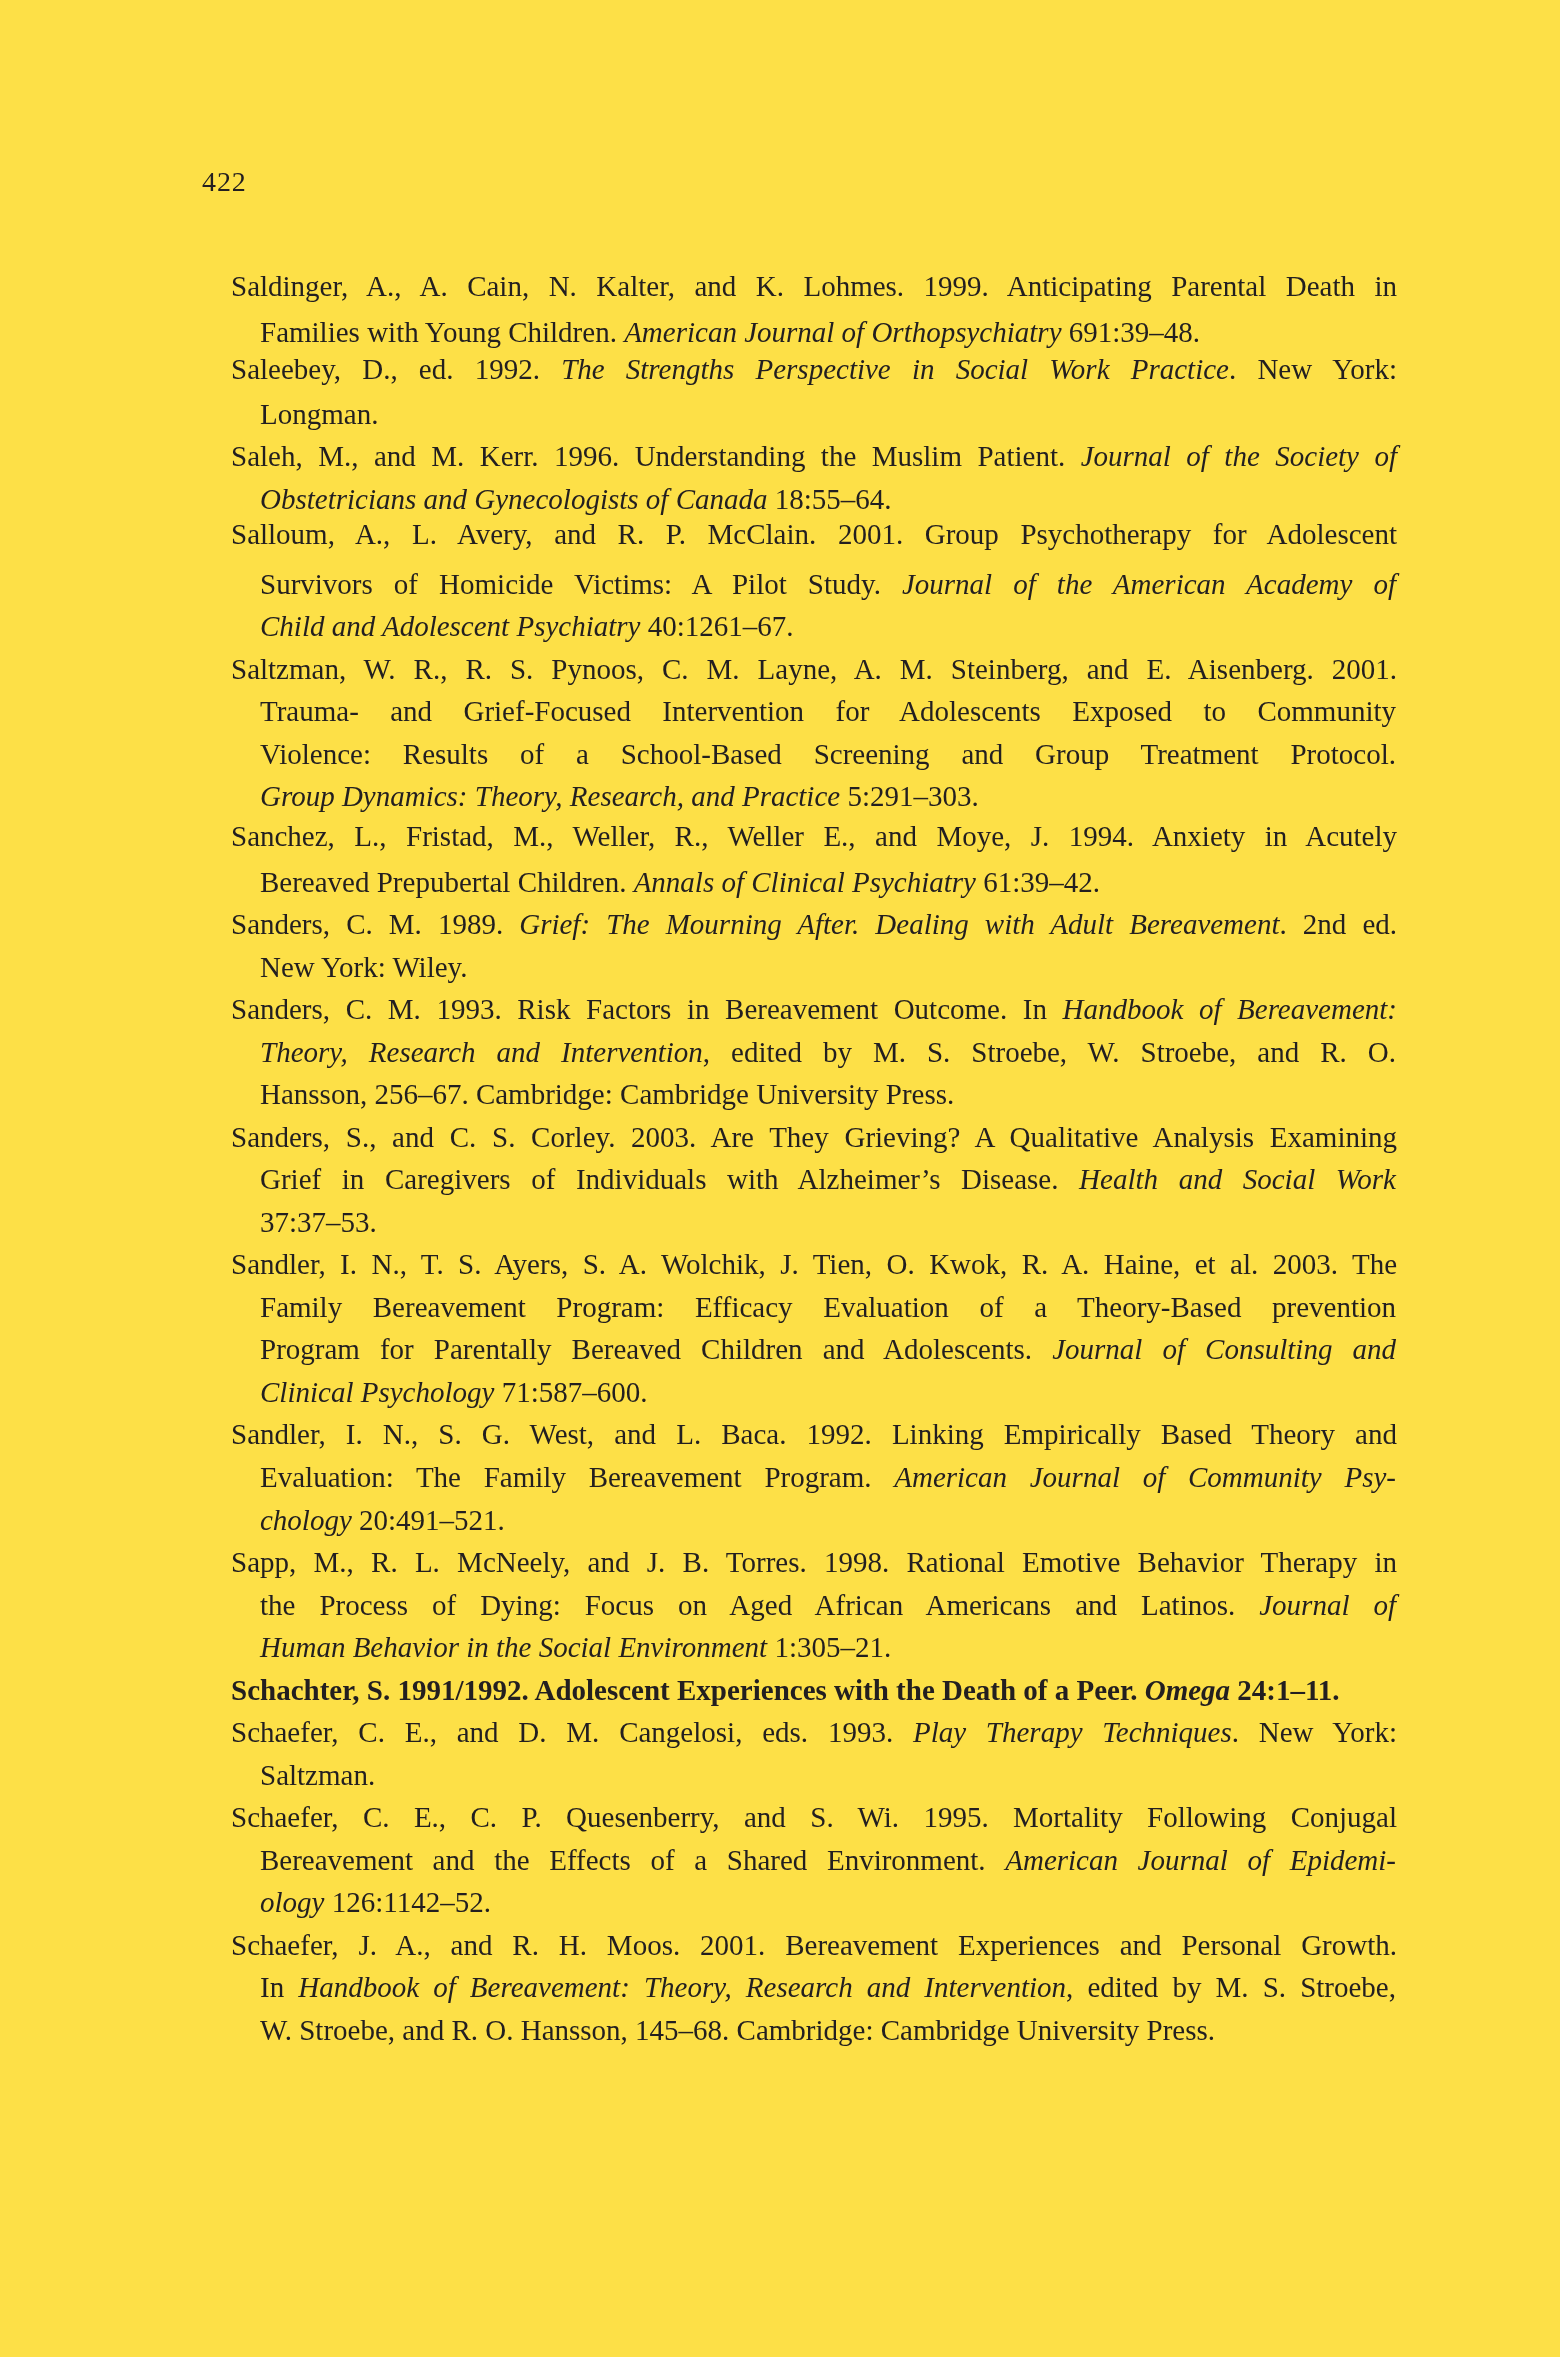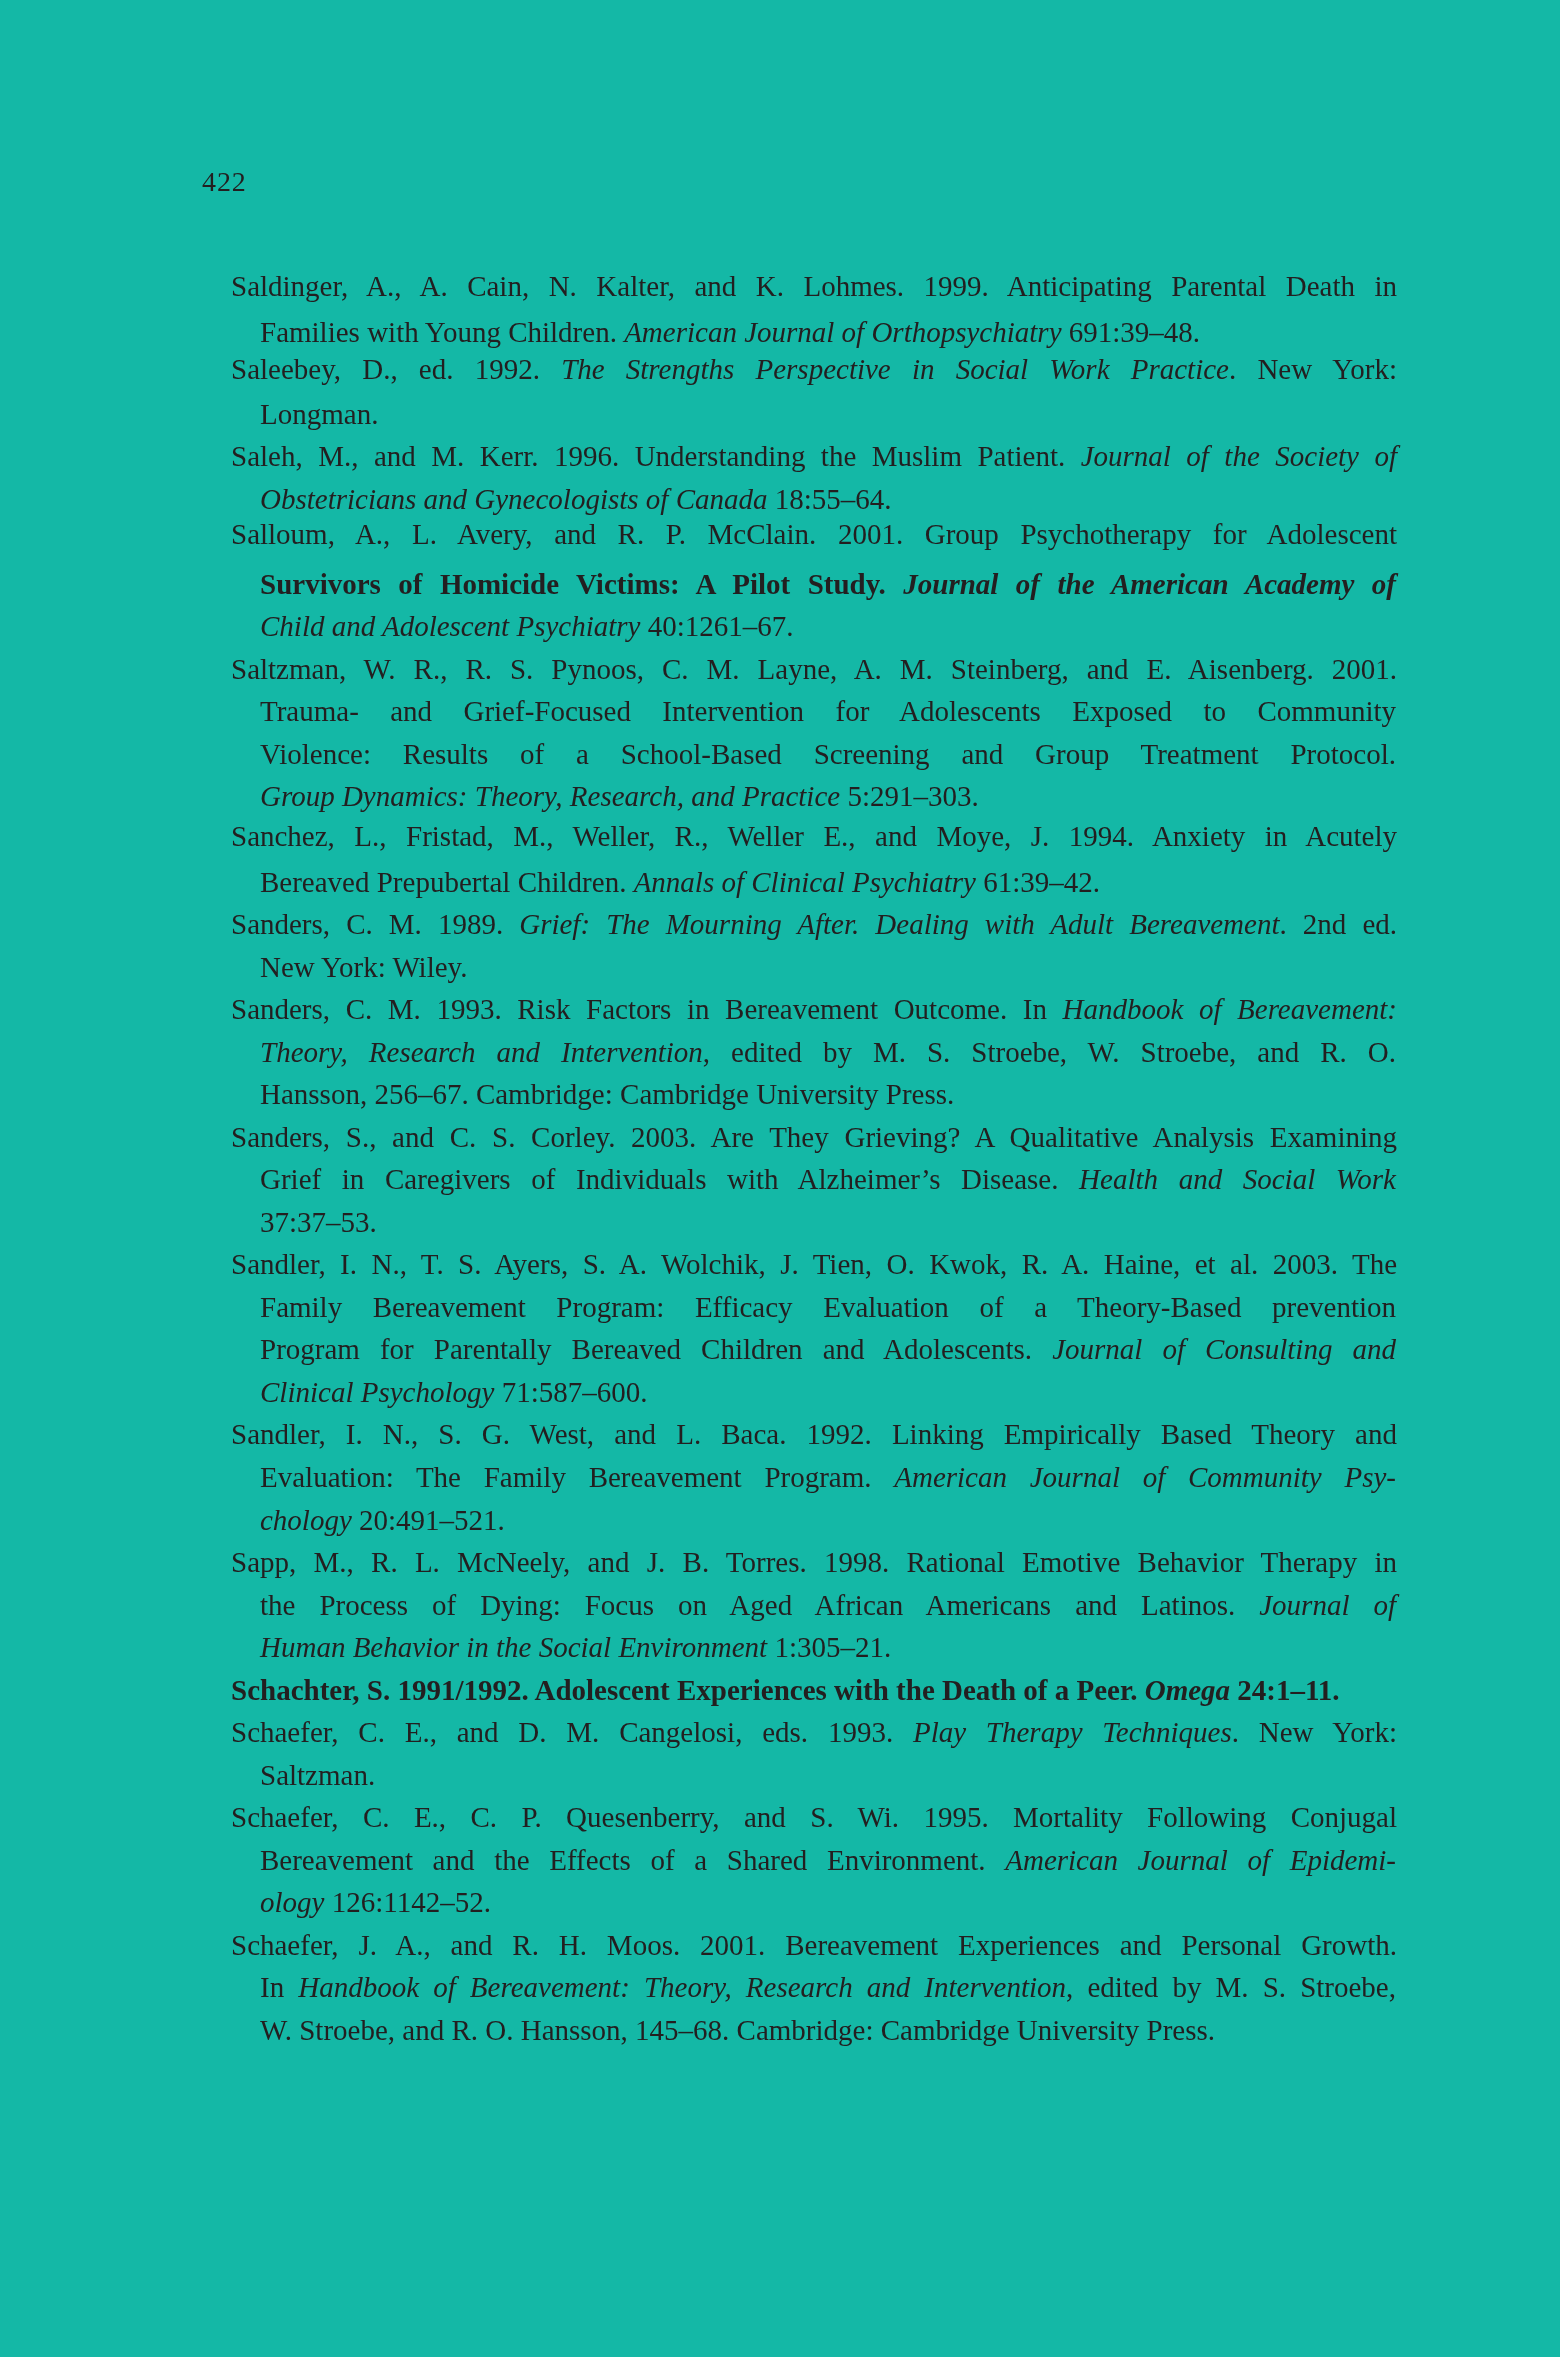--- a/index.html
+++ b/index.html
@@ -1,19 +1,19 @@
 <!DOCTYPE html>
 <html style="font-size:15px"><head>
 <meta charset="utf-8">
 <style>
   html, body { margin: 0; padding: 0; background: #ffffff; }
   body { width: 1561px; height: 2357px; position: relative; overflow: hidden; }
   .page {
     position: absolute; left: 0; top: 0; width: 1561px; height: 2357px;
-    background: #14b8a6; color: #231f20;
+    background: #fde047; color: #231f20;
     font-family: "Liberation Serif", "DejaVu Serif", serif;
   }
   .folio {
     position: absolute; left: 202px; top: 165px;
     font-size: 28px; line-height: 34px; letter-spacing: 0.9px;
   }
   .running-head {
     position: absolute; left: 202px; width: 1166px; top: 165px;
     text-align: center; font-size: 29px; line-height: 34px;
     font-variant: small-caps; letter-spacing: 1.9px;
@@ -41,21 +41,21 @@
       <div>
         <div class="line" style="top: 83px;"><span>Saleebey, D., ed. 1992. </span><span class="ital">The Strengths Perspective in Social Work Practice</span><span>. New York:</span></div>
         <div class="line cont last" style="top: 128px;"><span>Longman.</span></div>
       </div>
       <div>
         <div class="line" style="top: 170px;"><span>Saleh, M., and M. Kerr. 1996. Understanding the Muslim Patient. </span><span class="ital">Journal of the Society of</span></div>
         <div class="line cont last" style="top: 213px;"><span class="ital">Obstetricians and Gynecologists of Canada</span><span> 18:55–64.</span></div>
       </div>
       <div>
         <div class="line" style="top: 248px; font-family: Liberation Serif, serif;"><span>Salloum, A., L. Avery, and R. P. McClain. 2001. Group Psychotherapy for Adolescent</span></div>
-        <div class="line cont" style="top: 298px; font-weight: bold;"><span>Survivors of Homicide Victims: A Pilot Study. </span><span class="ital">Journal of the American Academy of</span></div>
+        <div class="line cont" style="top: 298px;"><span>Survivors of Homicide Victims: A Pilot Study. </span><span class="ital">Journal of the American Academy of</span></div>
         <div class="line cont last" style="top: 340px;"><span class="ital">Child and Adolescent Psychiatry</span><span> 40:1261–67.</span></div>
       </div>
       <div>
         <div class="line" style="top: 383px;"><span>Saltzman, W. R., R. S. Pynoos, C. M. Layne, A. M. Steinberg, and E. Aisenberg. 2001.</span></div>
         <div class="line cont" style="top: 425px;"><span>Trauma- and Grief-Focused Intervention for Adolescents Exposed to Community</span></div>
         <div class="line cont" style="top: 468px;"><span>Violence: Results of a School-Based Screening and Group Treatment Protocol.</span></div>
         <div class="line cont last" style="top: 510px;"><span class="ital">Group Dynamics: Theory, Research, and Practice</span><span> 5:291–303.</span></div>
       </div>
       <div>
         <div class="line" style="top: 550px;"><span>Sanchez, L., Fristad, M., Weller, R., Weller E., and Moye, J. 1994. Anxiety in Acutely</span></div>

